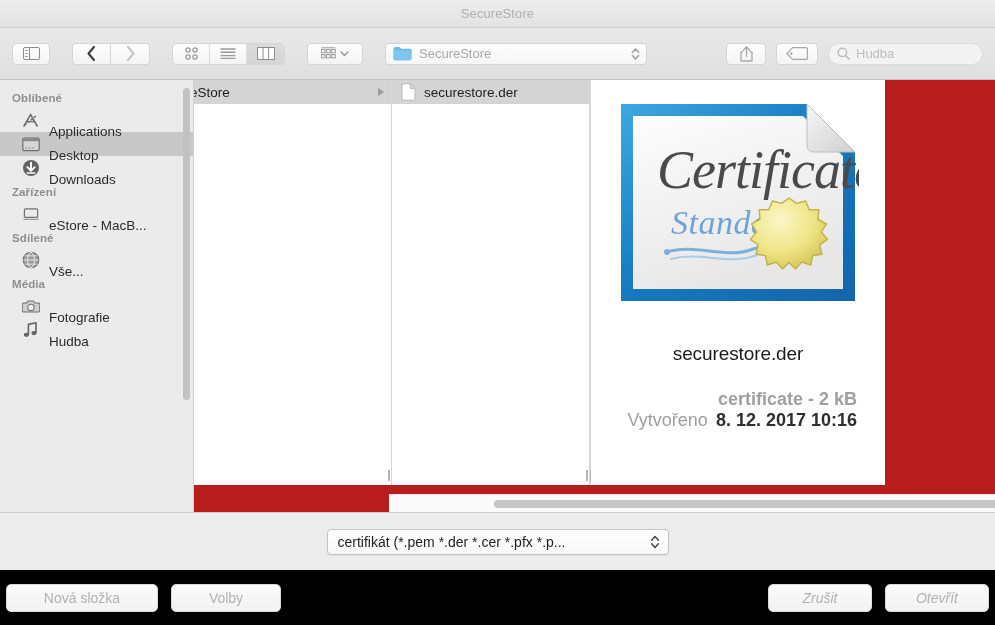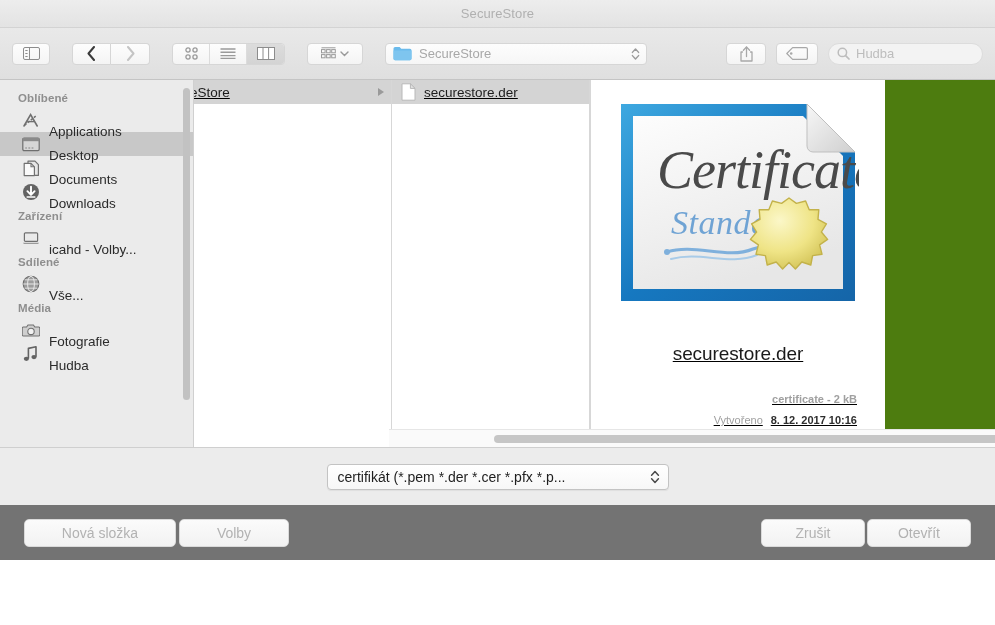--- a/index.html
+++ b/index.html
@@ -6,21 +6,21 @@
   html, body {
     width: 995px; height: 625px;
     font-family: "Liberation Sans", sans-serif;
     overflow: hidden;
     background: #ffffff;
     -webkit-font-smoothing: antialiased;
   }
 
   .window {
     position: relative;
-    width: 995px; height: 560px;
+    width: 995px; height: 625px;
     background: #ececec;
     display: flex;
     flex-direction: column;
   }
 
   
   .titlebar {
     height: 28px;
     flex: 0 0 28px;
     background: linear-gradient(to bottom, #ededed 0%, #e3e3e3 100%);
@@ -137,21 +137,21 @@
     background: #ebebeb;
     border-right: 1px solid #d0d0d0;
     position: relative;
     padding-top: 6px;
     overflow: hidden;
   }
   .sb-header {
     font-size: 11.5px;
     color: #8e8e8e;
     font-weight: bold;
-    padding: 6px 0 4px 18px;
+    padding: 6px 0 4px 12px;
     letter-spacing: 0.1px;
   }
   .sb-item {
     height: 24px;
     display: flex;
     align-items: center;
     padding-left: 22px;
     gap: 9px;
     font-size: 13.5px;
     color: #2b2b2b;
@@ -166,23 +166,22 @@
     width: 7px; height: 312px;
     background: #c2c2c2;
     border-radius: 4px;
   }
 
   
   .columns {
     flex: 1;
     display: flex;
     position: relative;
-    background: #4d7c0f;
+    background: #b91c1c;
     overflow: hidden;
-    text-decoration: underline;
   }
   .col {
     width: 198px;
     flex: 0 0 198px;
     border-right: 1px solid #d7d7d7;
     background: #fff;
     position: relative;
     height: 405px;
   }
   .col-row {
@@ -233,21 +232,21 @@
   }
   .meta-block {
     margin-top: 24px;
     width: 100%;
     padding-right: 28px;
   }
   .meta-row {
     display: flex;
     justify-content: flex-end;
     gap: 8px;
-    font-size: 11px;
+    font-size: 18px;
     line-height: 21px;
     text-align: center;
   }
   .meta-key { color: #a0a0a0; }
   .meta-val { color: #2e2e2e; font-weight: bold; }
   .meta-val.light { color: #a0a0a0; font-weight: bold; }
 
   
   .hscroll {
     position: absolute;
@@ -293,41 +292,41 @@
     font-size: 14px;
     color: #1e1e1e;
     white-space: nowrap;
     overflow: hidden;
   }
 
   
   .footer {
     flex: 0 0 55px;
     height: 55px;
-    background: #737373;
-    display: flex;
-    align-items: center;
-    padding: 0 24px;
+    background: #000000;
+    display: flex;
+    align-items: center;
+    padding: 0 6px;
   }
   .push-btn {
     height: 28px;
     min-width: 96px;
     padding: 0 14px;
     background: linear-gradient(to bottom, #fbfbfb, #f2f2f2);
     border: 1px solid #dadada;
     border-radius: 5px;
     font-size: 14px;
     color: #b2b2b2;
     display: flex;
     align-items: center;
     justify-content: center;
   }
   .btn-newfolder { min-width: 152px; }
-  .btn-options { min-width: 110px; margin-left: 3px; }
-  .right-btns { margin-left: auto; display: flex; gap: 2px; }
+  .btn-options { min-width: 110px; margin-left: 13px; }
+  .right-btns { margin-left: auto; display: flex; gap: 13px; font-style: italic; }
   .btn-cancel { min-width: 104px; }
   .btn-open { min-width: 104px; }
 
   .chev { display: flex; flex-direction: column; gap: 1px; align-items: center; }
 </style>
 </head>
 <body>
 
 <div class="window">
 
@@ -462,30 +461,20 @@
             <rect x="0.8" y="1" width="16.4" height="12.6" rx="1.3" fill="#d6d6d6" stroke="#6e6e6e" stroke-width="1.2"></rect>
             <rect x="0.8" y="1" width="16.4" height="3.2" fill="#8a8a8a"></rect>
             <line x1="3.2" y1="11" x2="5" y2="11" stroke="#8a8a8a" stroke-width="1.1"></line>
             <line x1="6.4" y1="11" x2="8.2" y2="11" stroke="#8a8a8a" stroke-width="1.1"></line>
             <line x1="9.6" y1="11" x2="11.4" y2="11" stroke="#8a8a8a" stroke-width="1.1"></line>
           </svg>
         </span>
         <span class="sb-label">Desktop</span>
       </div>
 
-      <div class="sb-item">
-        <span class="sb-icon">
-          <svg width="18" height="17" viewBox="0 0 18 17">
-            <path d="M6 1.2 H13 L16.4 4.6 V15.4 H6 Z" fill="#e6e6e6" stroke="#707070" stroke-width="1.2" stroke-linejoin="round"></path>
-            <path d="M2.2 3.4 H9 L12.4 6.8 V15.6 H2.2 Z" fill="#fafafa" stroke="#707070" stroke-width="1.2" stroke-linejoin="round"></path>
-            <path d="M9 3.4 V6.8 H12.4" fill="none" stroke="#707070" stroke-width="1.1"></path>
-          </svg>
-        </span>
-        <span class="sb-label">Documents</span>
-      </div>
 
       <div class="sb-item">
         <span class="sb-icon">
           <svg width="18" height="18" viewBox="0 0 18 18">
             <circle cx="9" cy="9" r="8" fill="#636363"></circle>
             <path d="M9 3.6 V11.4 M5.4 8.2 L9 11.9 L12.6 8.2" fill="none" stroke="#ffffff" stroke-width="1.9" stroke-linecap="round" stroke-linejoin="round"></path>
             <line x1="5.2" y1="14" x2="12.8" y2="14" stroke="#ffffff" stroke-width="1.6" stroke-linecap="round"></line>
           </svg>
         </span>
         <span class="sb-label">Downloads</span>
@@ -493,21 +482,21 @@
 
       <div class="sb-header">Zařízení</div>
 
       <div class="sb-item">
         <span class="sb-icon">
           <svg width="18" height="14" viewBox="0 0 18 14">
             <rect x="2.4" y="1.8" width="13.2" height="8.6" rx="1" fill="#eaeaea" stroke="#707070" stroke-width="1.2"></rect>
             <path d="M0.8 11.8 H17.2 L16 12.9 H2 Z" fill="#9a9a9a"></path>
           </svg>
         </span>
-        <span class="sb-label">icahd - Volby...</span>
+        <span class="sb-label">eStore - MacB...</span>
       </div>
 
       <div class="sb-header">Sdílené</div>
 
       <div class="sb-item">
         <span class="sb-icon">
           <svg width="18" height="18" viewBox="0 0 18 18">
             <circle cx="9" cy="9" r="7.8" fill="#9d9d9d" stroke="#6e6e6e" stroke-width="1.1"></circle>
             <ellipse cx="9" cy="9" rx="3.4" ry="7.8" fill="none" stroke="#e8e8e8" stroke-width="1"></ellipse>
             <line x1="1.3" y1="9" x2="16.7" y2="9" stroke="#e8e8e8" stroke-width="1"></line>

